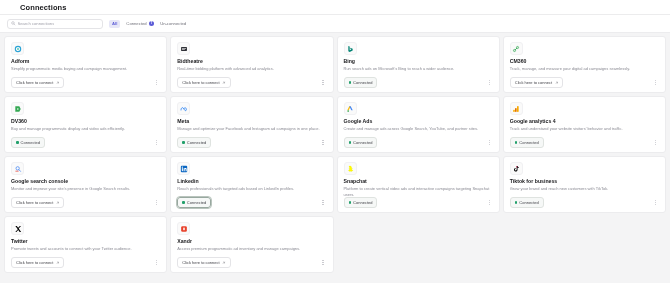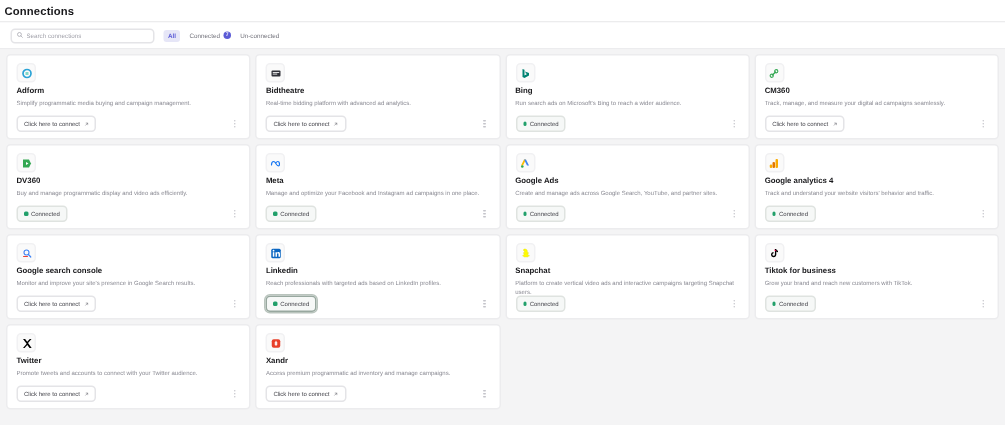--- a/index.html
+++ b/index.html
@@ -12,21 +12,21 @@
   }
 
   .page { width: 670px; height: 283px; display: flex; flex-direction: column; }
 
   
   .header {
     height: 15px;
     background: #ffffff;
     display: flex;
     align-items: center;
-    padding: 0 3px;
+    padding: 0 20px;
     border-bottom: 1px solid #ececed;
     flex: 0 0 auto;
   }
   .page-title {
     font-size: 7.5px;
     font-weight: bold;
     color: #18181b;
     letter-spacing: .1px;
   }
 

